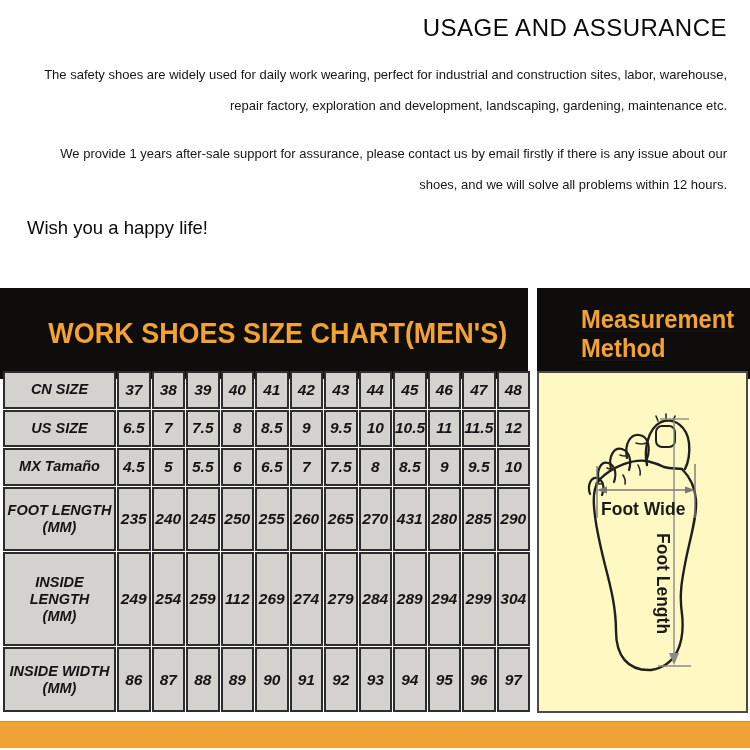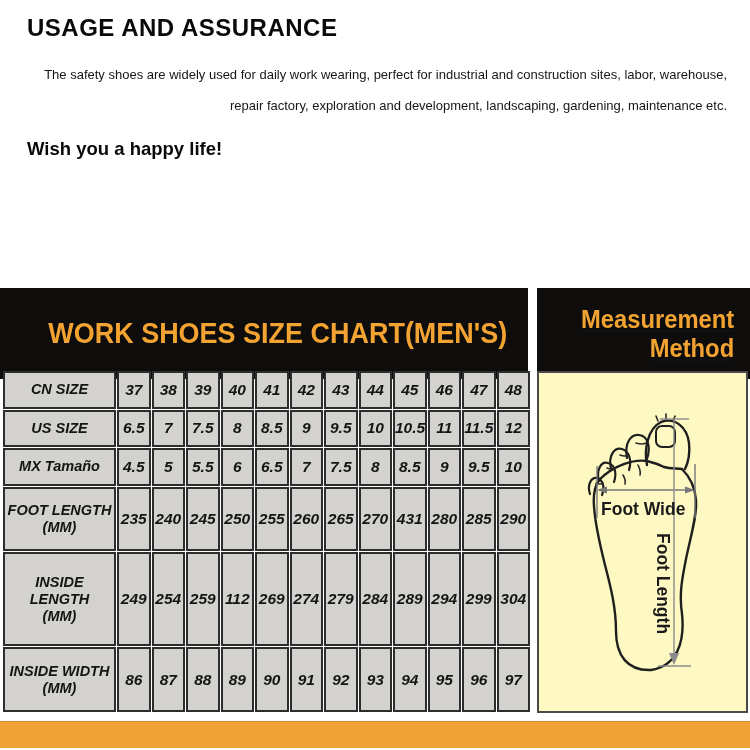--- a/index.html
+++ b/index.html
@@ -10,47 +10,48 @@
     height: 750px;
     background: #ffffff;
     overflow: hidden;
     font-family: "Liberation Sans", "DejaVu Sans", sans-serif;
     color: #111111;
   }
   
   .intro { position: absolute; left: 27px; top: 14px; width: 700px; }
   .intro h1 {
     font-size: 24px;
-    font-weight: bold;
+    font-weight: normal;
     letter-spacing: 0.5px;
     color: #0a0a0a;
     margin-bottom: 17px;
+    text-align: right;
   }
   .intro p.body-par {
     font-size: 13px;
     line-height: 31px;
     color: #161616;
     margin-bottom: 17px;
     text-align: right;
   }
   .intro p.closing {
     font-size: 18.5px;
-    font-weight: bold;
+    font-weight: normal;
     color: #0a0a0a;
   }
   
   .band {
     position: absolute;
     top: 288px;
     height: 91px;
     background: var(--header-bg, #0e0d0b);
     display: flex;
     align-items: center;
     justify-content: center;
-    text-align: right;
+    text-align: left;
     padding-left: 28px;
   }
   .band-left  { left: 0;   width: 528px; }
   .band-right { left: 537px; width: 213px; text-decoration: underline; }
   .band-title {
     color: var(--accent-orange, #f2a331);
     font-size: 29px;
     font-weight: bold;
     transform: scaleX(0.93);
     white-space: nowrap;
@@ -113,20 +114,21 @@
   }
 </style>
 </head>
 <body>
 
 <div class="page">
 
   <div class="intro">
     <h1>USAGE AND ASSURANCE</h1>
     <p class="body-par">The safety shoes are widely used for daily work wearing, perfect for industrial and construction sites, labor, warehouse, repair factory, exploration and development, landscaping, gardening, maintenance etc.</p>
+    <p class="body-par">We provide 1 years after-sale support for assurance, please contact us by email firstly if there is any issue about our shoes, and we will solve all problems within 12 hours.</p>
     <p class="closing">Wish you a happy life!</p>
   </div>
 
   <div class="band band-left">
     <span class="band-title">WORK SHOES SIZE CHART(MEN'S)</span>
   </div>
   <div class="band band-right">
     <div class="band-title-small">
       <div>Measurement</div>
       <div>Method</div>

